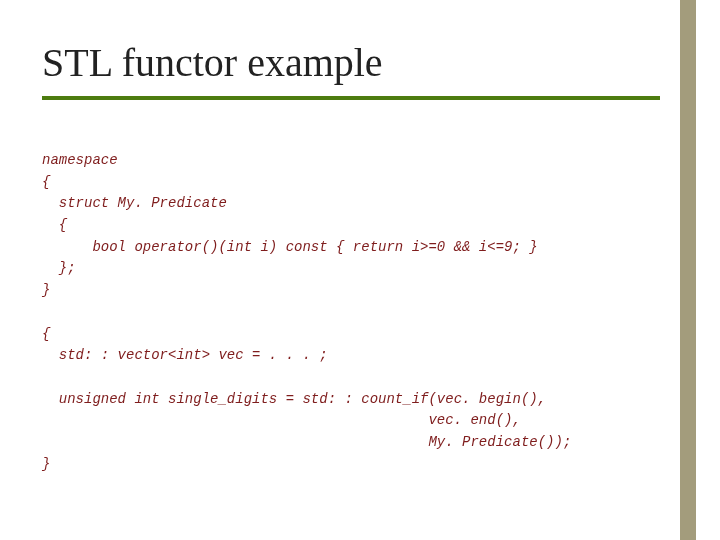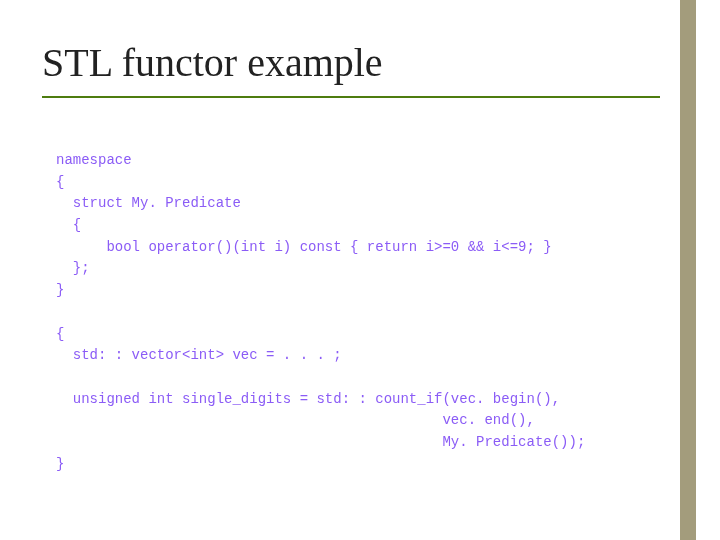--- a/index.html
+++ b/index.html
@@ -27,33 +27,34 @@
   }
   .title {
     position: absolute;
     top: 42px;
     left: 42px;
     right: 60px;
     font-size: 40px;
     font-weight: 400;
     color: #222;
     line-height: 1.05;
-    border-bottom: 2px solid #4d7c0f;
+    border-bottom: 4px solid #4d7c0f;
     padding-bottom: 12px;
   }
   .code-block {
     position: absolute;
     top: 150px;
-    left: 56px;
+    left: 42px;
     right: 70px;
     font-family: "Courier New", Courier, monospace;
     font-size: 14px;
     line-height: 1.55;
-    color: #8b5cf6;
+    color: #7f1d1d;
     white-space: pre;
+    font-style: italic;
   }
 </style>
 </head>
 <body>
 
 <div class="slide">
   <div class="accent-bar"></div>
   <div class="title">STL functor example</div>
   <div class="code-block">namespace
 {

